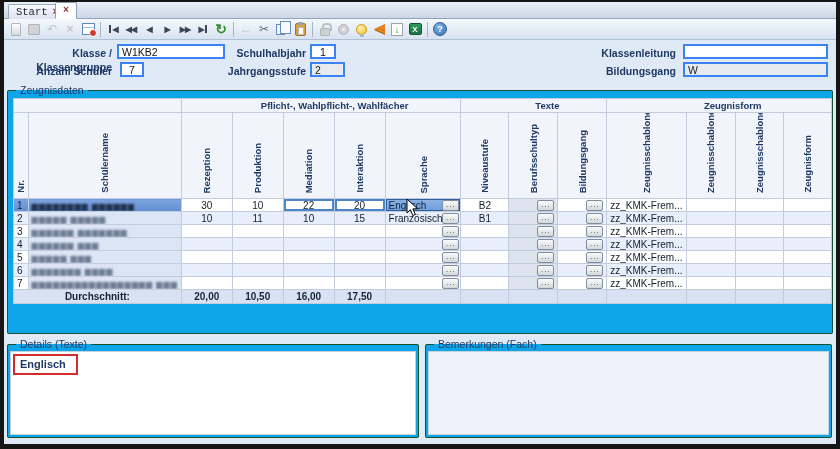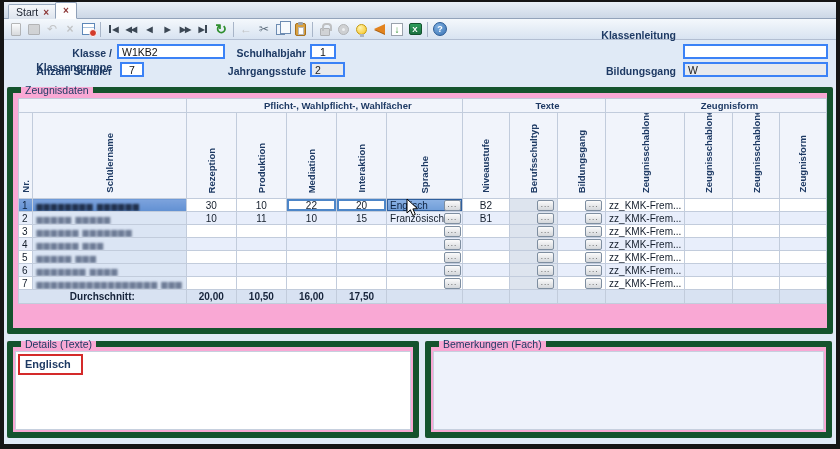--- a/index.html
+++ b/index.html
@@ -6,21 +6,21 @@
   html,body { background:#555; }
   body { font-family:"Liberation Sans", sans-serif; }
   .window {
     position:relative; width:840px; height:449px;
     background:#e0eaf6;
     border:solid #151515; border-width:2px 4px 5px 4px;
     overflow:hidden;
   }
   
   .tabbar { position:absolute; left:0; top:0; right:0; height:17px;
-    background:linear-gradient(#e9eff7,#ccd7e6); border-bottom:1px solid #93a3ba; }
+    background:linear-gradient(#e9eff7,#ccd7e6); border-bottom:1px solid #93a3ba;font-family:Liberation Mono, monospace; }
   .tab { position:absolute; display:flex; align-items:center; gap:5px;
     font-size:10.5px; color:#1c2330; padding:0 7px; cursor:default; }
   .tab .x { font-weight:bold; color:#8b3434; font-size:10px; }
   .tab.inactive { top:2px; height:15px; background:linear-gradient(#f6f8fb,#dde4ee);
     border:1px solid #9aabc0; border-bottom:none; border-radius:2px 2px 0 0; }
   .tab.active { top:0; height:17px; background:#fdfdfe; border:1px solid #8fa0b8;
     border-bottom:1px solid #fdfdfe; border-radius:2px 2px 0 0; z-index:2; }
   
   .toolbar { position:absolute; left:0; top:17px; right:0; height:21px;
     background:linear-gradient(#f4f8fc,#d8e3f1);
@@ -83,22 +83,22 @@
     display:flex; align-items:center; justify-content:center; }
   
   .lbl { position:absolute; font-size:10.5px; font-weight:bold; color:#1e3a64;
     text-align:right; height:14px; line-height:14px; }
   .inp { position:absolute; height:15px; background:#fff; border:2px solid #3b82f6;
     font-size:10.5px; color:#111; padding:0 3px; line-height:13px;
     font-family:"Liberation Sans", sans-serif; }
   .inp.center { text-align:center; }
   .inp.ro { background:#e7eaee; color:#222; }
   
-  fieldset.group { position:absolute; border:6px solid #14532d; border-radius:2px;
-    background:#f9a8d4; }
+  fieldset.group { position:absolute; border:1px solid #14532d; border-radius:2px;
+    background:#0ea5e9; }
   fieldset.group legend { font-size:10.5px; color:#1e3a64; margin-left:8px;
     padding:0 4px; }
   
   table.grid { position:absolute; left:5px; top:2px; border-collapse:collapse;
     table-layout:fixed; background:#fff; font-size:10px; color:#141e2c; }
   .grid th, .grid td { border:1px solid #c2ccdc; overflow:hidden; white-space:nowrap; }
   .grid th { background:#f1f4fb; font-weight:bold; color:#1e3a64; font-size:9.5px; }
   .grid tr.ghead th { height:14px;padding-left:27px; }
   .grid tr.vhead th { height:86px; vertical-align:bottom; text-align:center; padding-bottom:3px; }
   .vtext { writing-mode:vertical-rl; transform:rotate(180deg); display:inline-block;
@@ -215,21 +215,21 @@
     <span class="sep"></span>
     <span class="tbtn">
         <span class="ic-help">?</span>
       </span>
   </div>
 
   <span class="lbl" style="left:8px;top:44px;width:100px;">Klasse / Klassengruppe</span>
   <span class="inp" style="left:113px;top:42px;width:108px;">W1KB2</span>
   <span class="lbl" style="left:210px;top:44px;width:92px;">Schulhalbjahr</span>
   <span class="inp center" style="left:306px;top:42px;width:26px;">1</span>
-  <span class="lbl" style="left:560px;top:26px;width:112px;">Klassenleitung</span>
+  <span class="lbl" style="left:560px;top:44px;width:112px;">Klassenleitung</span>
   <span class="inp" style="left:679px;top:42px;width:145px;"></span>
 
   <span class="lbl" style="left:8px;top:62px;width:100px;">Anzahl Schüler</span>
   <span class="inp center" style="left:116px;top:60px;width:24px;">7</span>
   <span class="lbl" style="left:210px;top:62px;width:92px;text-align:right;">Jahrgangsstufe</span>
   <span class="inp ro" style="left:306px;top:60px;width:35px;">2</span>
   <span class="lbl" style="left:560px;top:62px;width:112px;">Bildungsgang</span>
   <span class="inp ro" style="left:679px;top:60px;width:145px;">W</span>
 
   <fieldset class="group" style="left:3px;top:82px;width:826px;height:250px;">

